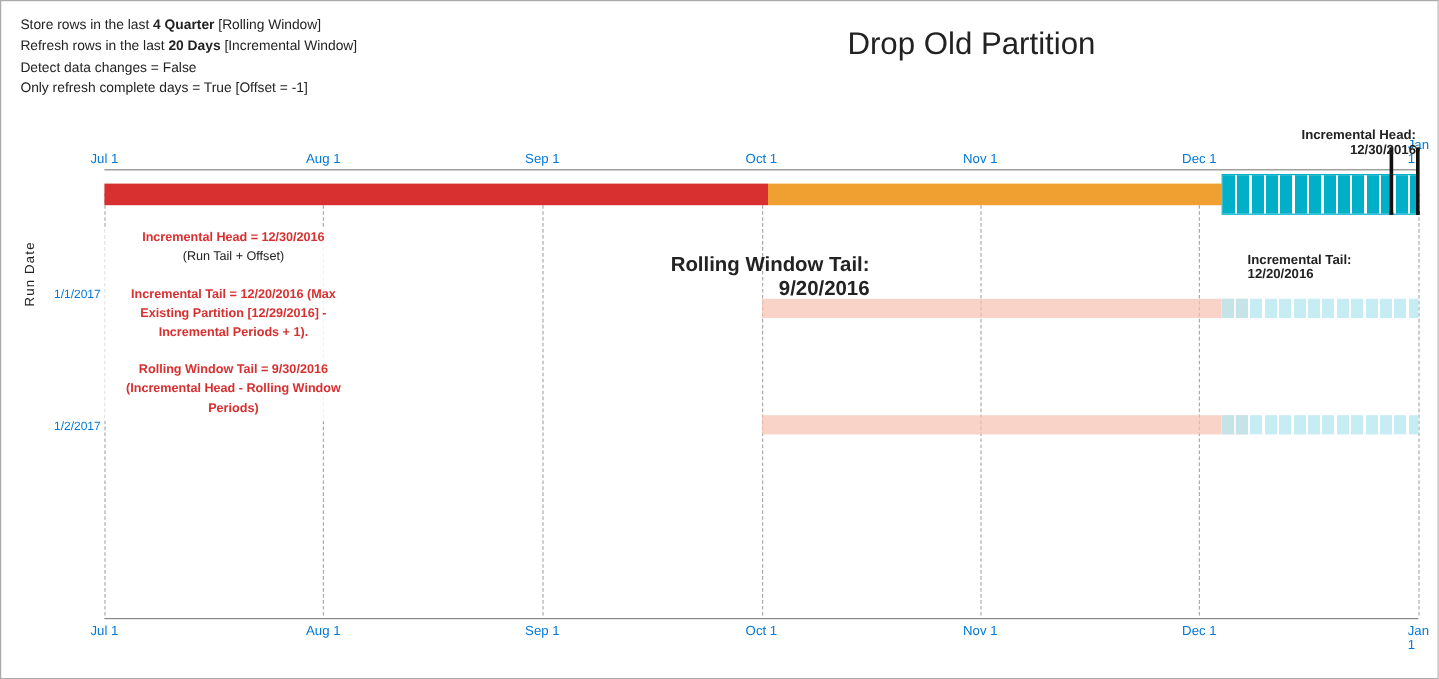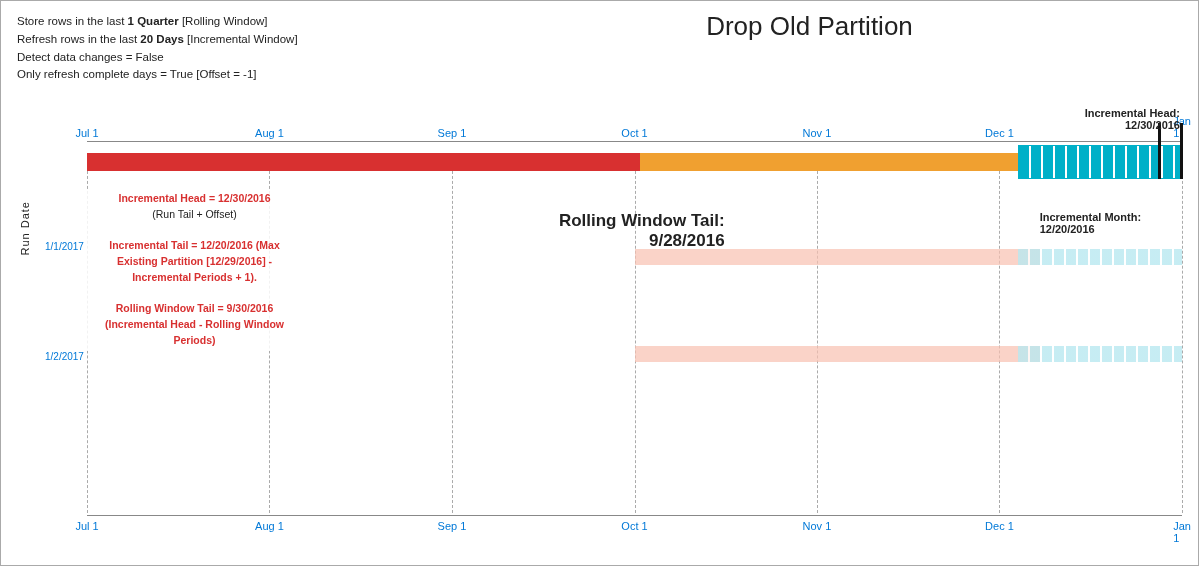--- a/index.html
+++ b/index.html
@@ -15,21 +15,21 @@
     .outer {
       border: 1px solid #aaa;
       width: 1199px;
       height: 566px;
       position: relative;
       background: #fff;
       padding: 12px 16px 8px 16px;
     }
     .title {
       position: absolute;
-      top: 10px;
+      top: 20px;
       left: 420px;
       right: 0;
       text-align: center;
       font-size: 26px;
       font-weight: 300;
       color: #222;
     }
     .info-block {
       position: absolute;
       top: 12px;
@@ -163,21 +163,21 @@
   </style>
 </head>
 <body>
 
 <div class="outer">
 
   <div class="title">Drop Old Partition</div>
 
   <div class="info-block">
     <div>
-      <span>Store rows in the last </span><b>1 Quarter</b><span> [Rolling Window]</span>
+      <span>Store rows in the last </span><b>4 Quarter</b><span> [Rolling Window]</span>
     </div>
     <div>
       <span>Refresh rows in the last </span><b>20 Days</b><span> [Incremental Window]</span>
     </div>
     <div>Detect data changes = False</div>
     <div>Only refresh complete days = True [Offset = -1]</div>
   </div>
 
   <div class="chart-area">
 
@@ -237,25 +237,25 @@
 
       <div style="position:absolute; top:108px; left:50%; width:37%; height:16px; background:#f8c0b0; opacity:0.7;"></div>
 
       <div style="position:absolute; top:108px; left:85%; width:15%; height:16px; background: repeating-linear-gradient(90deg, #b8e8f0 0px, #b8e8f0 10px, #fff 10px, #fff 12px); opacity:0.8;"></div>
 
       <div style="position:absolute; top:205px; left:50%; width:37%; height:16px; background:#f8c0b0; opacity:0.7;"></div>
       <div style="position:absolute; top:205px; left:85%; width:15%; height:16px; background: repeating-linear-gradient(90deg, #b8e8f0 0px, #b8e8f0 10px, #fff 10px, #fff 12px); opacity:0.8;"></div>
 
       <div style="position:absolute; top:70px; left:42%; font-size:17px; font-weight:700; color:#222; text-align:right; white-space:nowrap;margin-left:12px;">
         <span>Rolling Window Tail:</span><br>
-        <span>9/28/2016</span>
+        <span>9/20/2016</span>
       </div>
 
       <div style="position:absolute; top:70px; left:87%; font-size:11px; font-weight:700; color:#222; white-space:nowrap;">
-        <span>Incremental Month:</span><br>
+        <span>Incremental Tail:</span><br>
         <span>12/20/2016</span>
       </div>
 
     </div>
 
     <div style="position:absolute; top:-14px; right:2px; font-size:11px; font-weight:700; color:#222; text-align:right; white-space:nowrap;">
       <span>Incremental Head:</span><br>
       <span>12/30/2016</span>
     </div>
 

